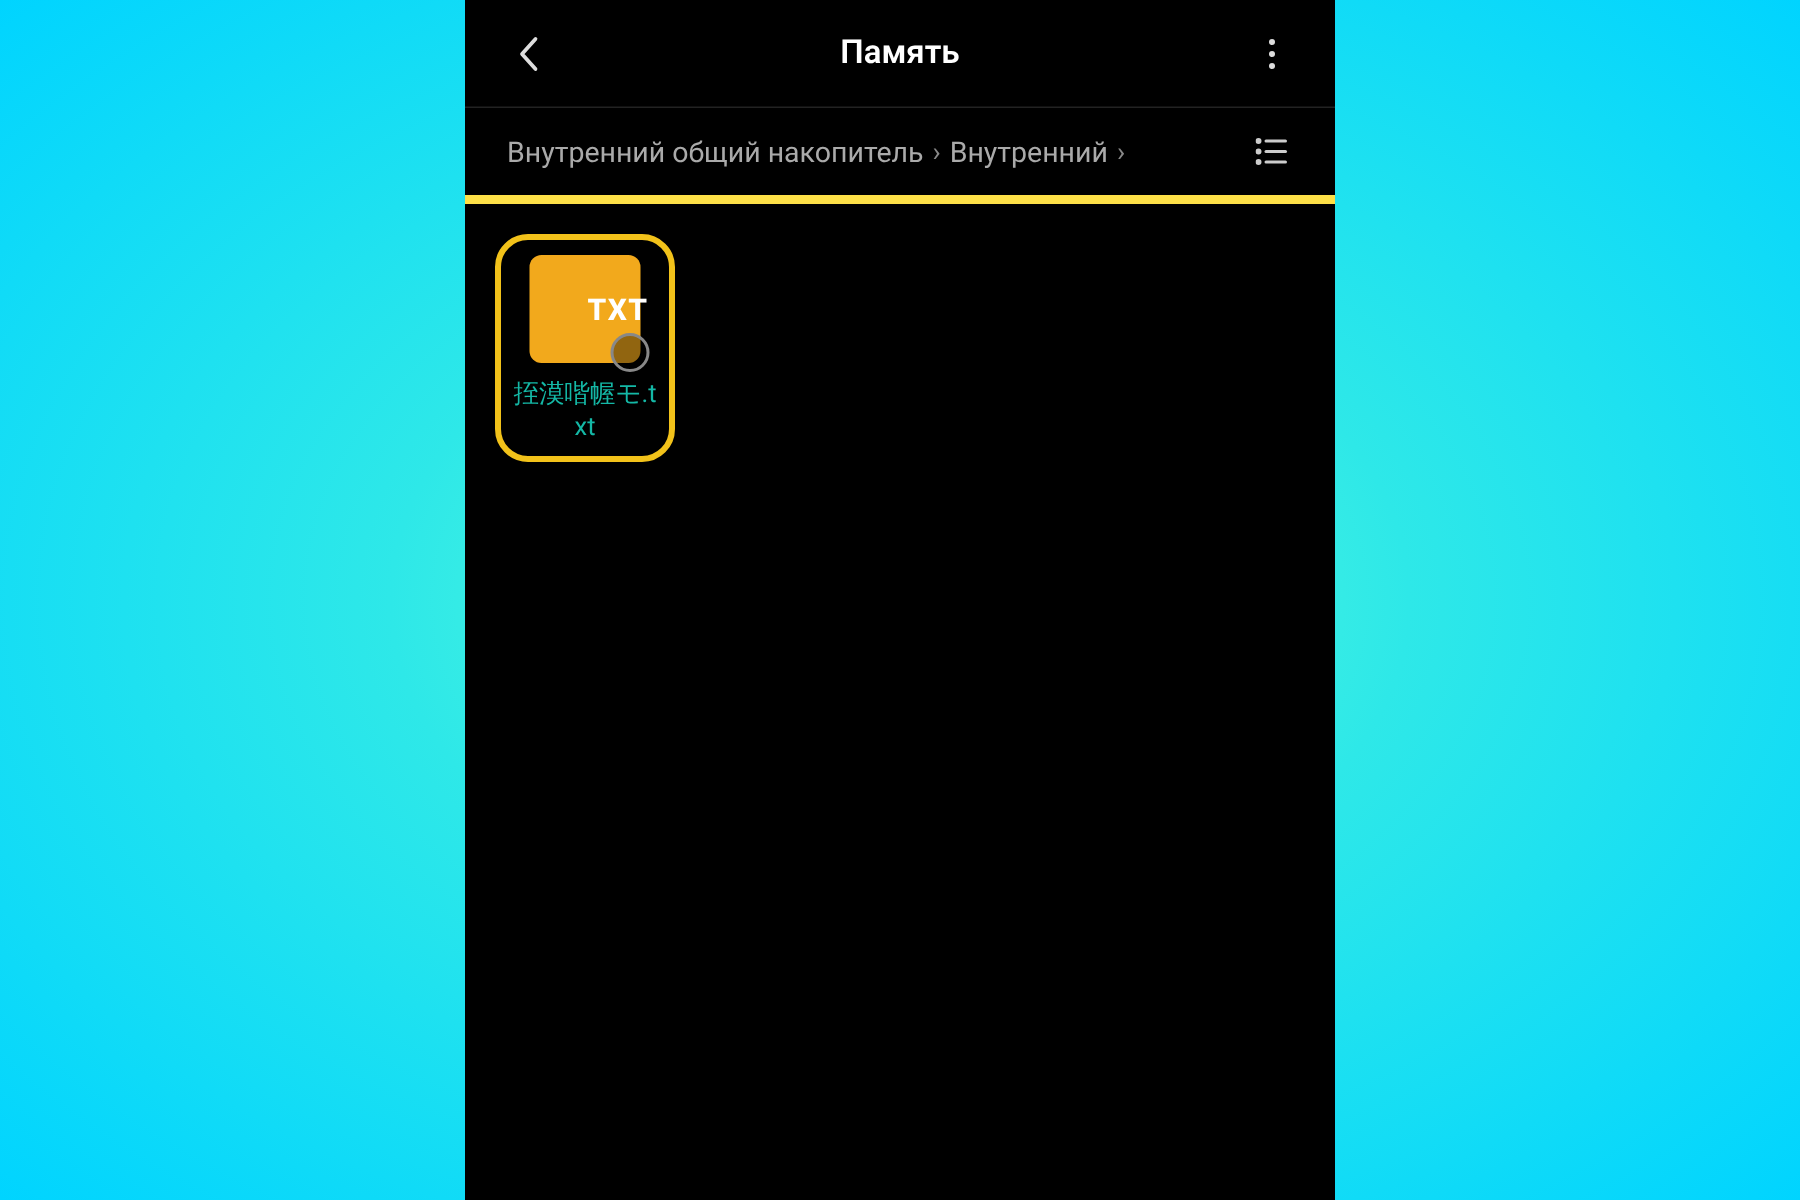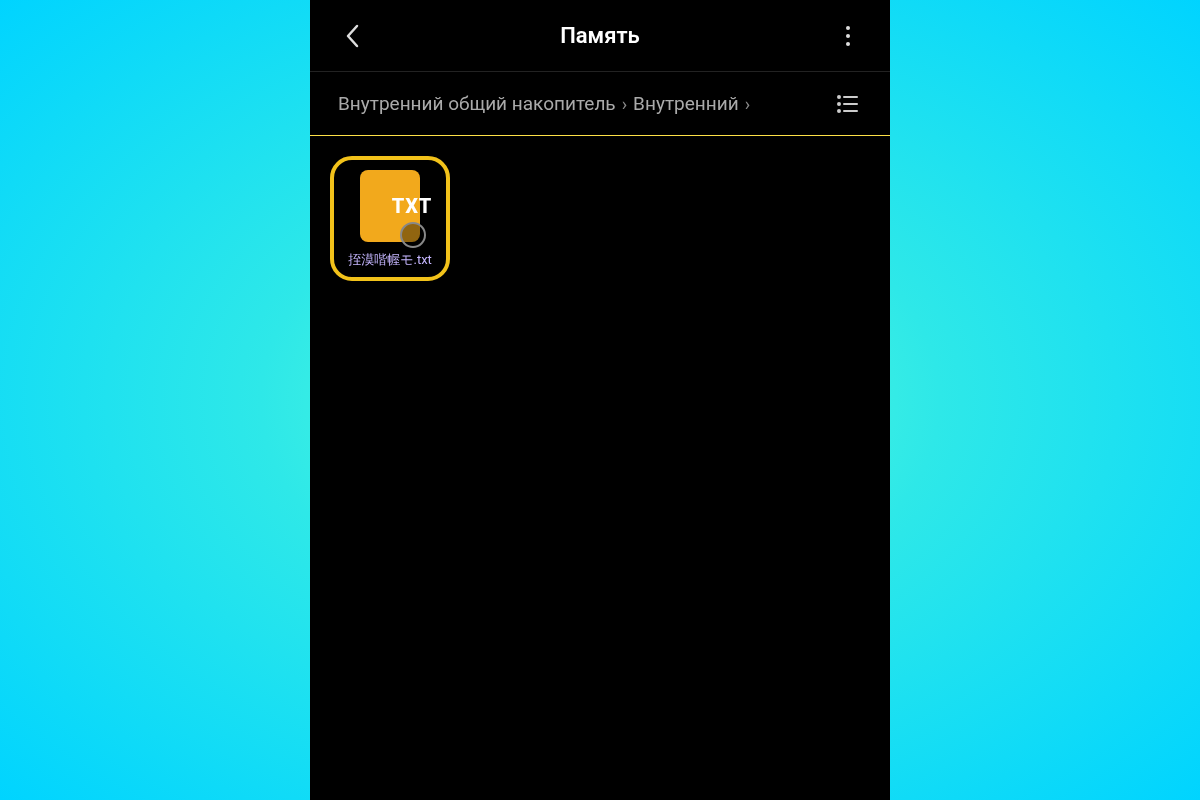--- a/index.html
+++ b/index.html
@@ -49,21 +49,21 @@
   }
   .more-btn span {
     width: 4px; height: 4px; border-radius: 50%;
     background: #ddd;
   }
   .breadcrumb-row {
     height: 64px;
     display: flex;
     align-items: center;
     padding: 0 28px;
-    border-bottom: 1px solid #fde047;
+    border-bottom: 6px solid #fde047;
     gap: 8px;
   }
   .breadcrumb {
     flex: 1;
     display: flex;
     align-items: center;
     gap: 6px;
     color: #aaa;
     font-size: 19px;
     white-space: nowrap;
@@ -91,21 +91,21 @@
     display: flex;
     flex-direction: column;
     align-items: center;
     border: 4px solid #f2c21a;
     border-radius: 22px;
     padding: 10px 8px 8px;
     cursor: pointer;
     position: relative;
   }
   .file-thumb {
-    width: 60px; height: 72px;
+    width: 74px; height: 72px;
     background: #f2a91c;
     border-radius: 8px;
     display: flex;
     align-items: center;
     justify-content: center;
     color: #fff;
     font-weight: 800;
     font-size: 20px;
     letter-spacing: 1px;
     position: relative;
@@ -115,22 +115,22 @@
     position: absolute;
     right: -6px;
     bottom: -6px;
     width: 26px; height: 26px;
     border: 2px solid #888;
     border-radius: 50%;
     background: rgba(0,0,0,0.4);
   }
   .file-label {
     margin-top: 10px;
-    color: #c4b5fd;
-    font-size: 13px;
+    color: #14b8a6;
+    font-size: 17px;
     line-height: 1.3;
     text-align: center;
     word-break: break-all;
   }
 </style>
 </head>
 <body>
 
 <div class="phone">
 

